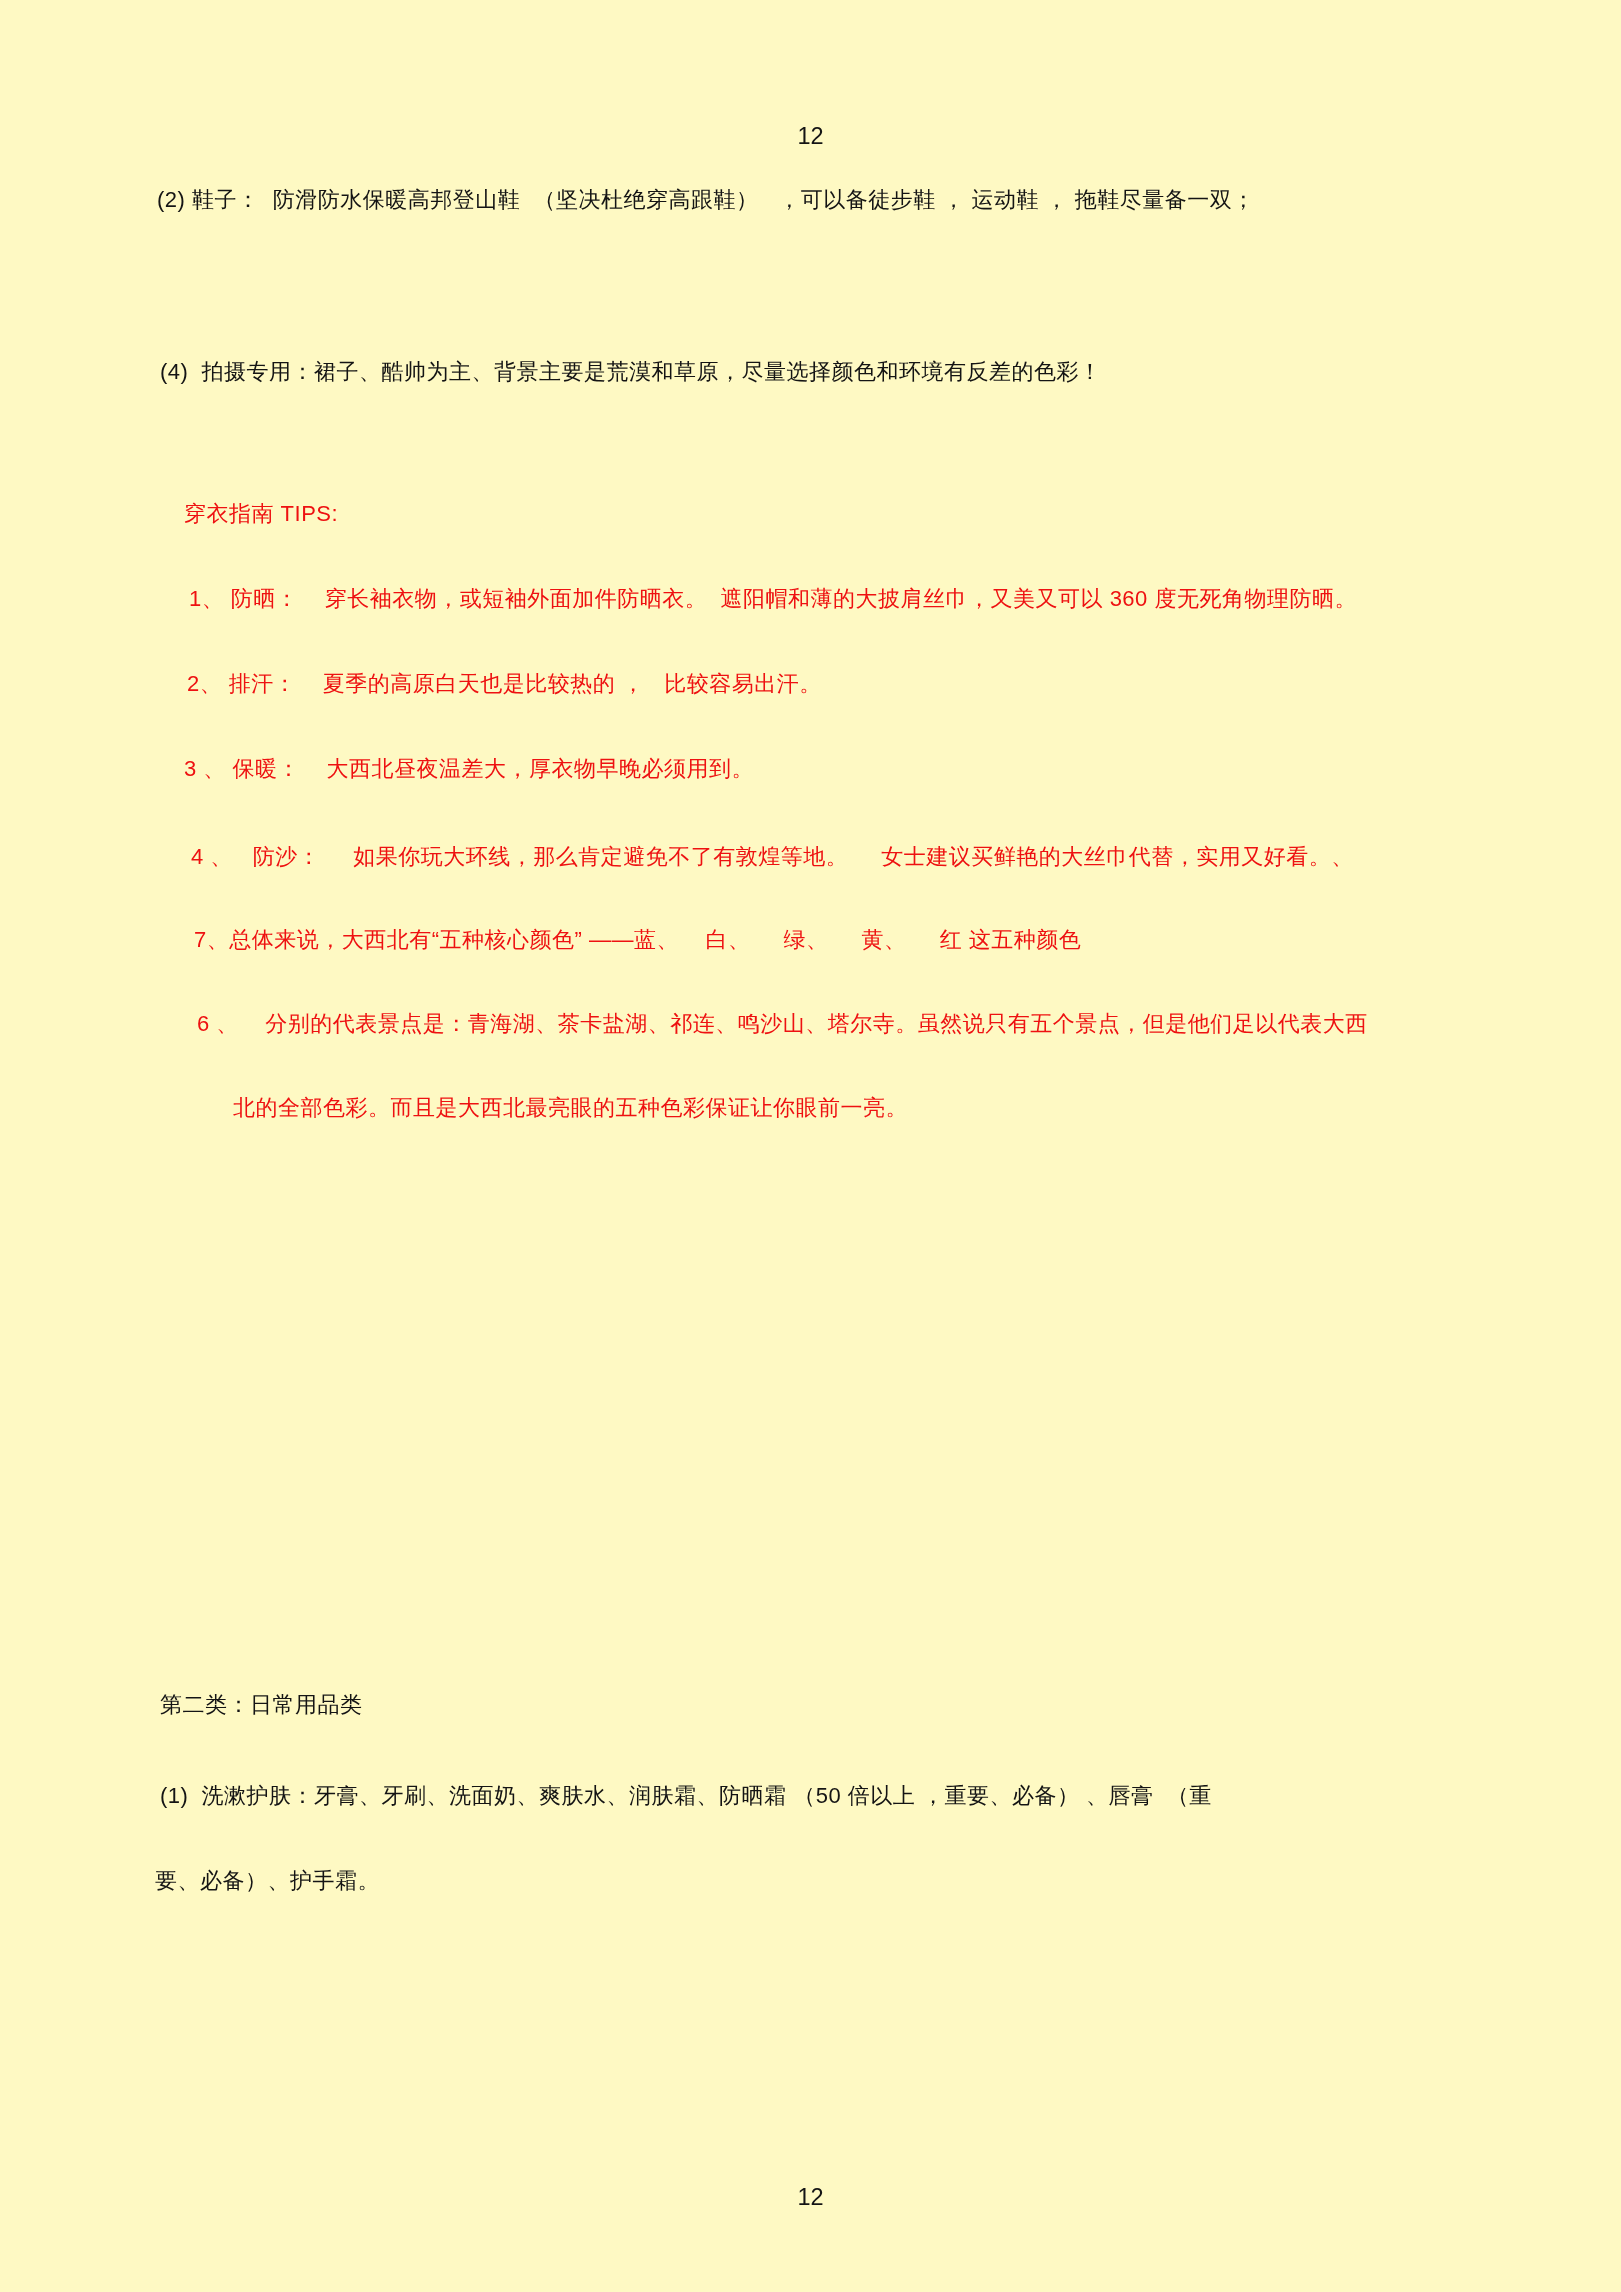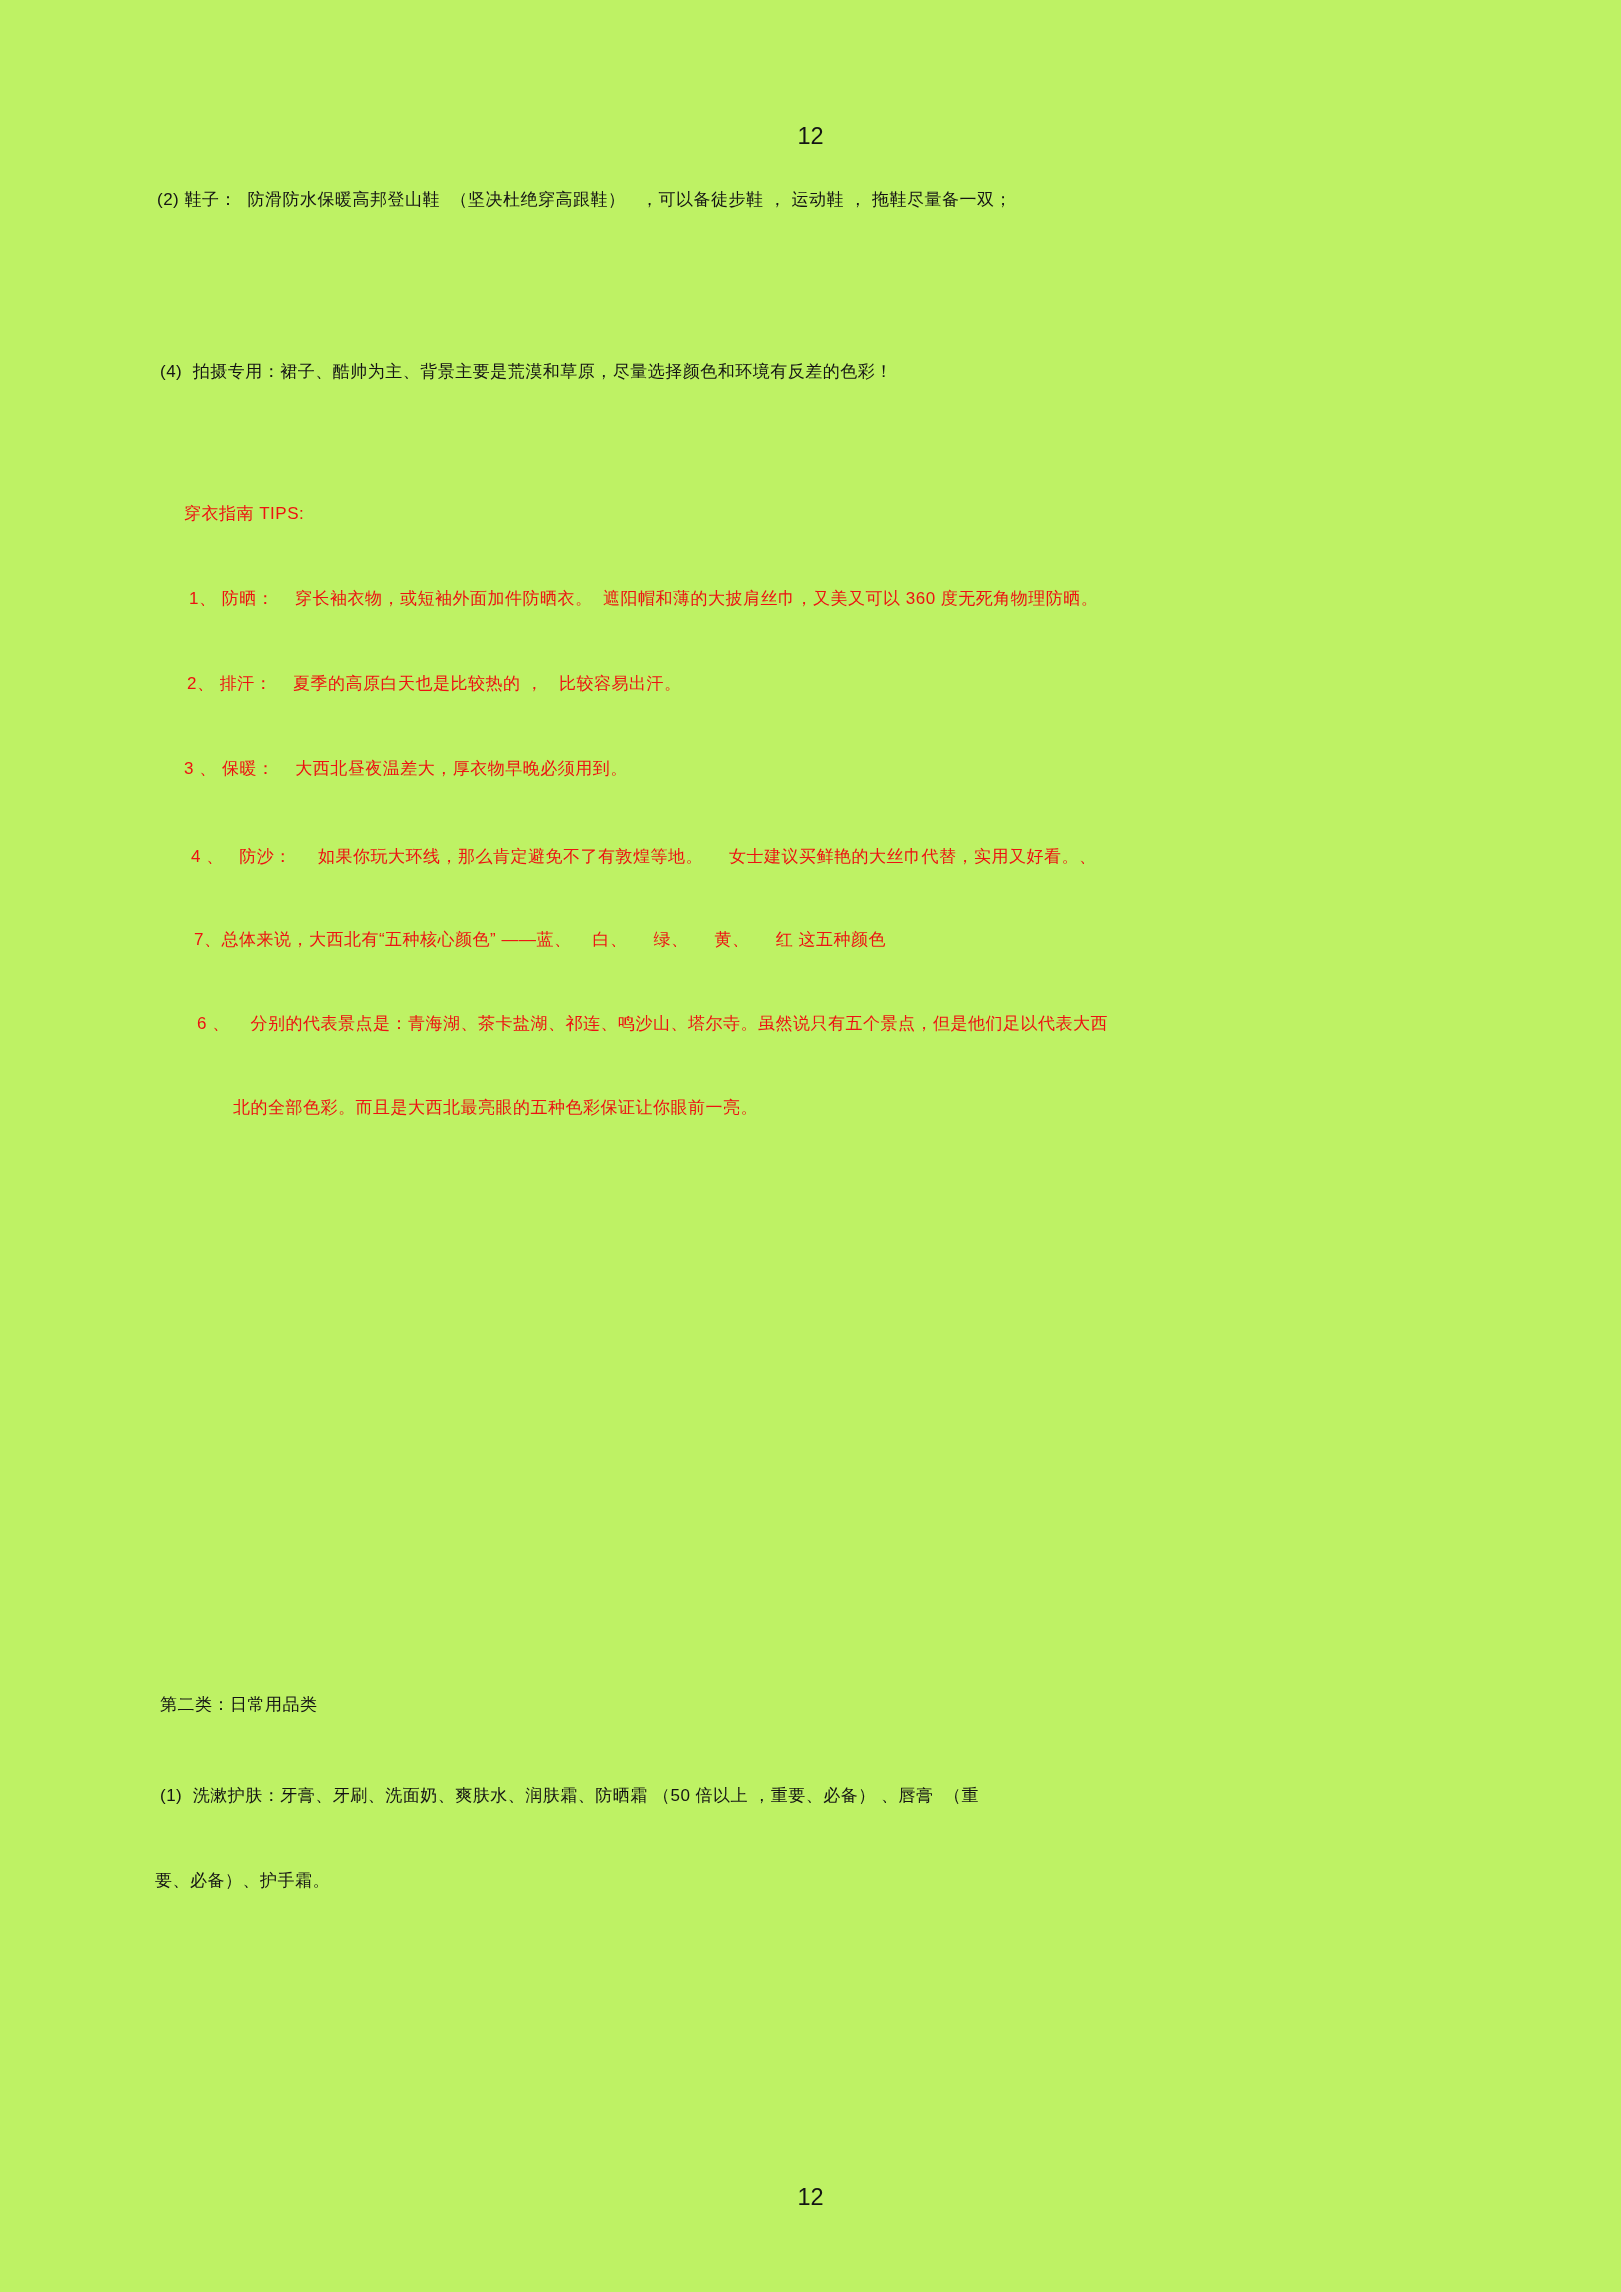--- a/index.html
+++ b/index.html
@@ -4,27 +4,27 @@
 <style>
   html, body {
     margin: 0;
     padding: 0;
     background: #ffffff;
   }
   #page {
     position: relative;
     width: 1621px;
     height: 2293px;
-    background: #bef264;
+    background: #fef9c3;
     font-family: "Liberation Sans", "DejaVu Sans", sans-serif;
     overflow: hidden;
   }
   .line {
     position: absolute;
-    font-size: 17px;
+    font-size: 22px;
     line-height: 35px;
     color: #141414;
     white-space: pre-wrap;
     letter-spacing: 0.5px;
   }
   .red {
     color: #ee1111;
     margin-left: 24px;
   }
   .pagenum {

